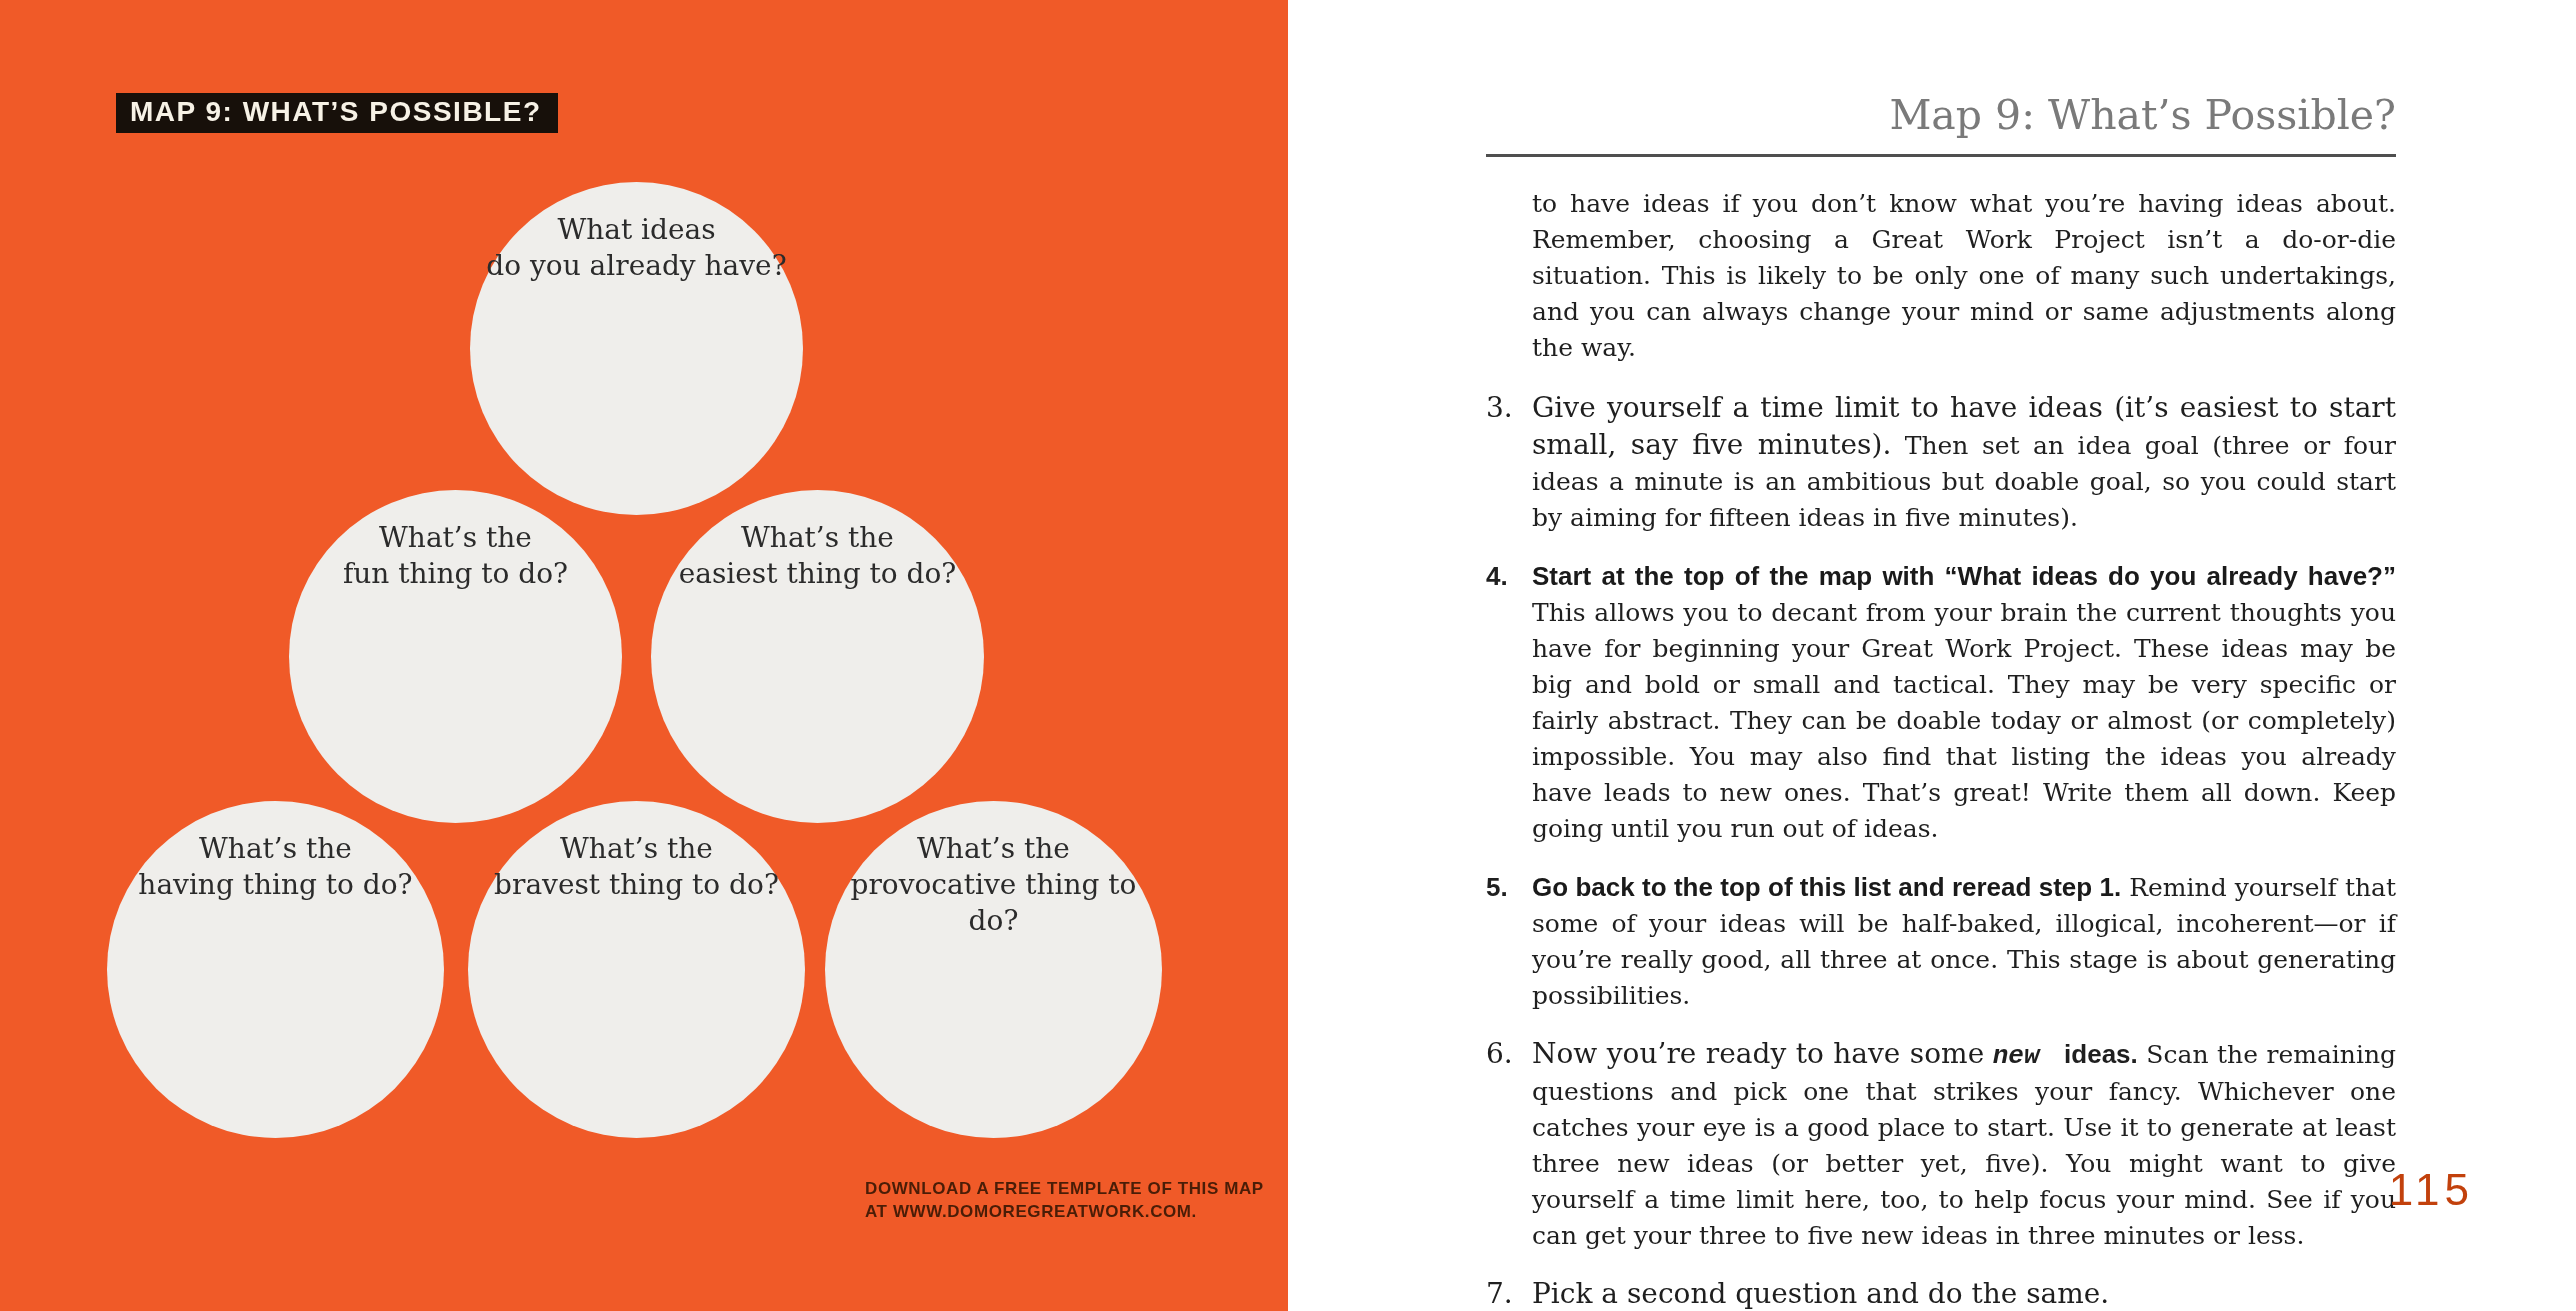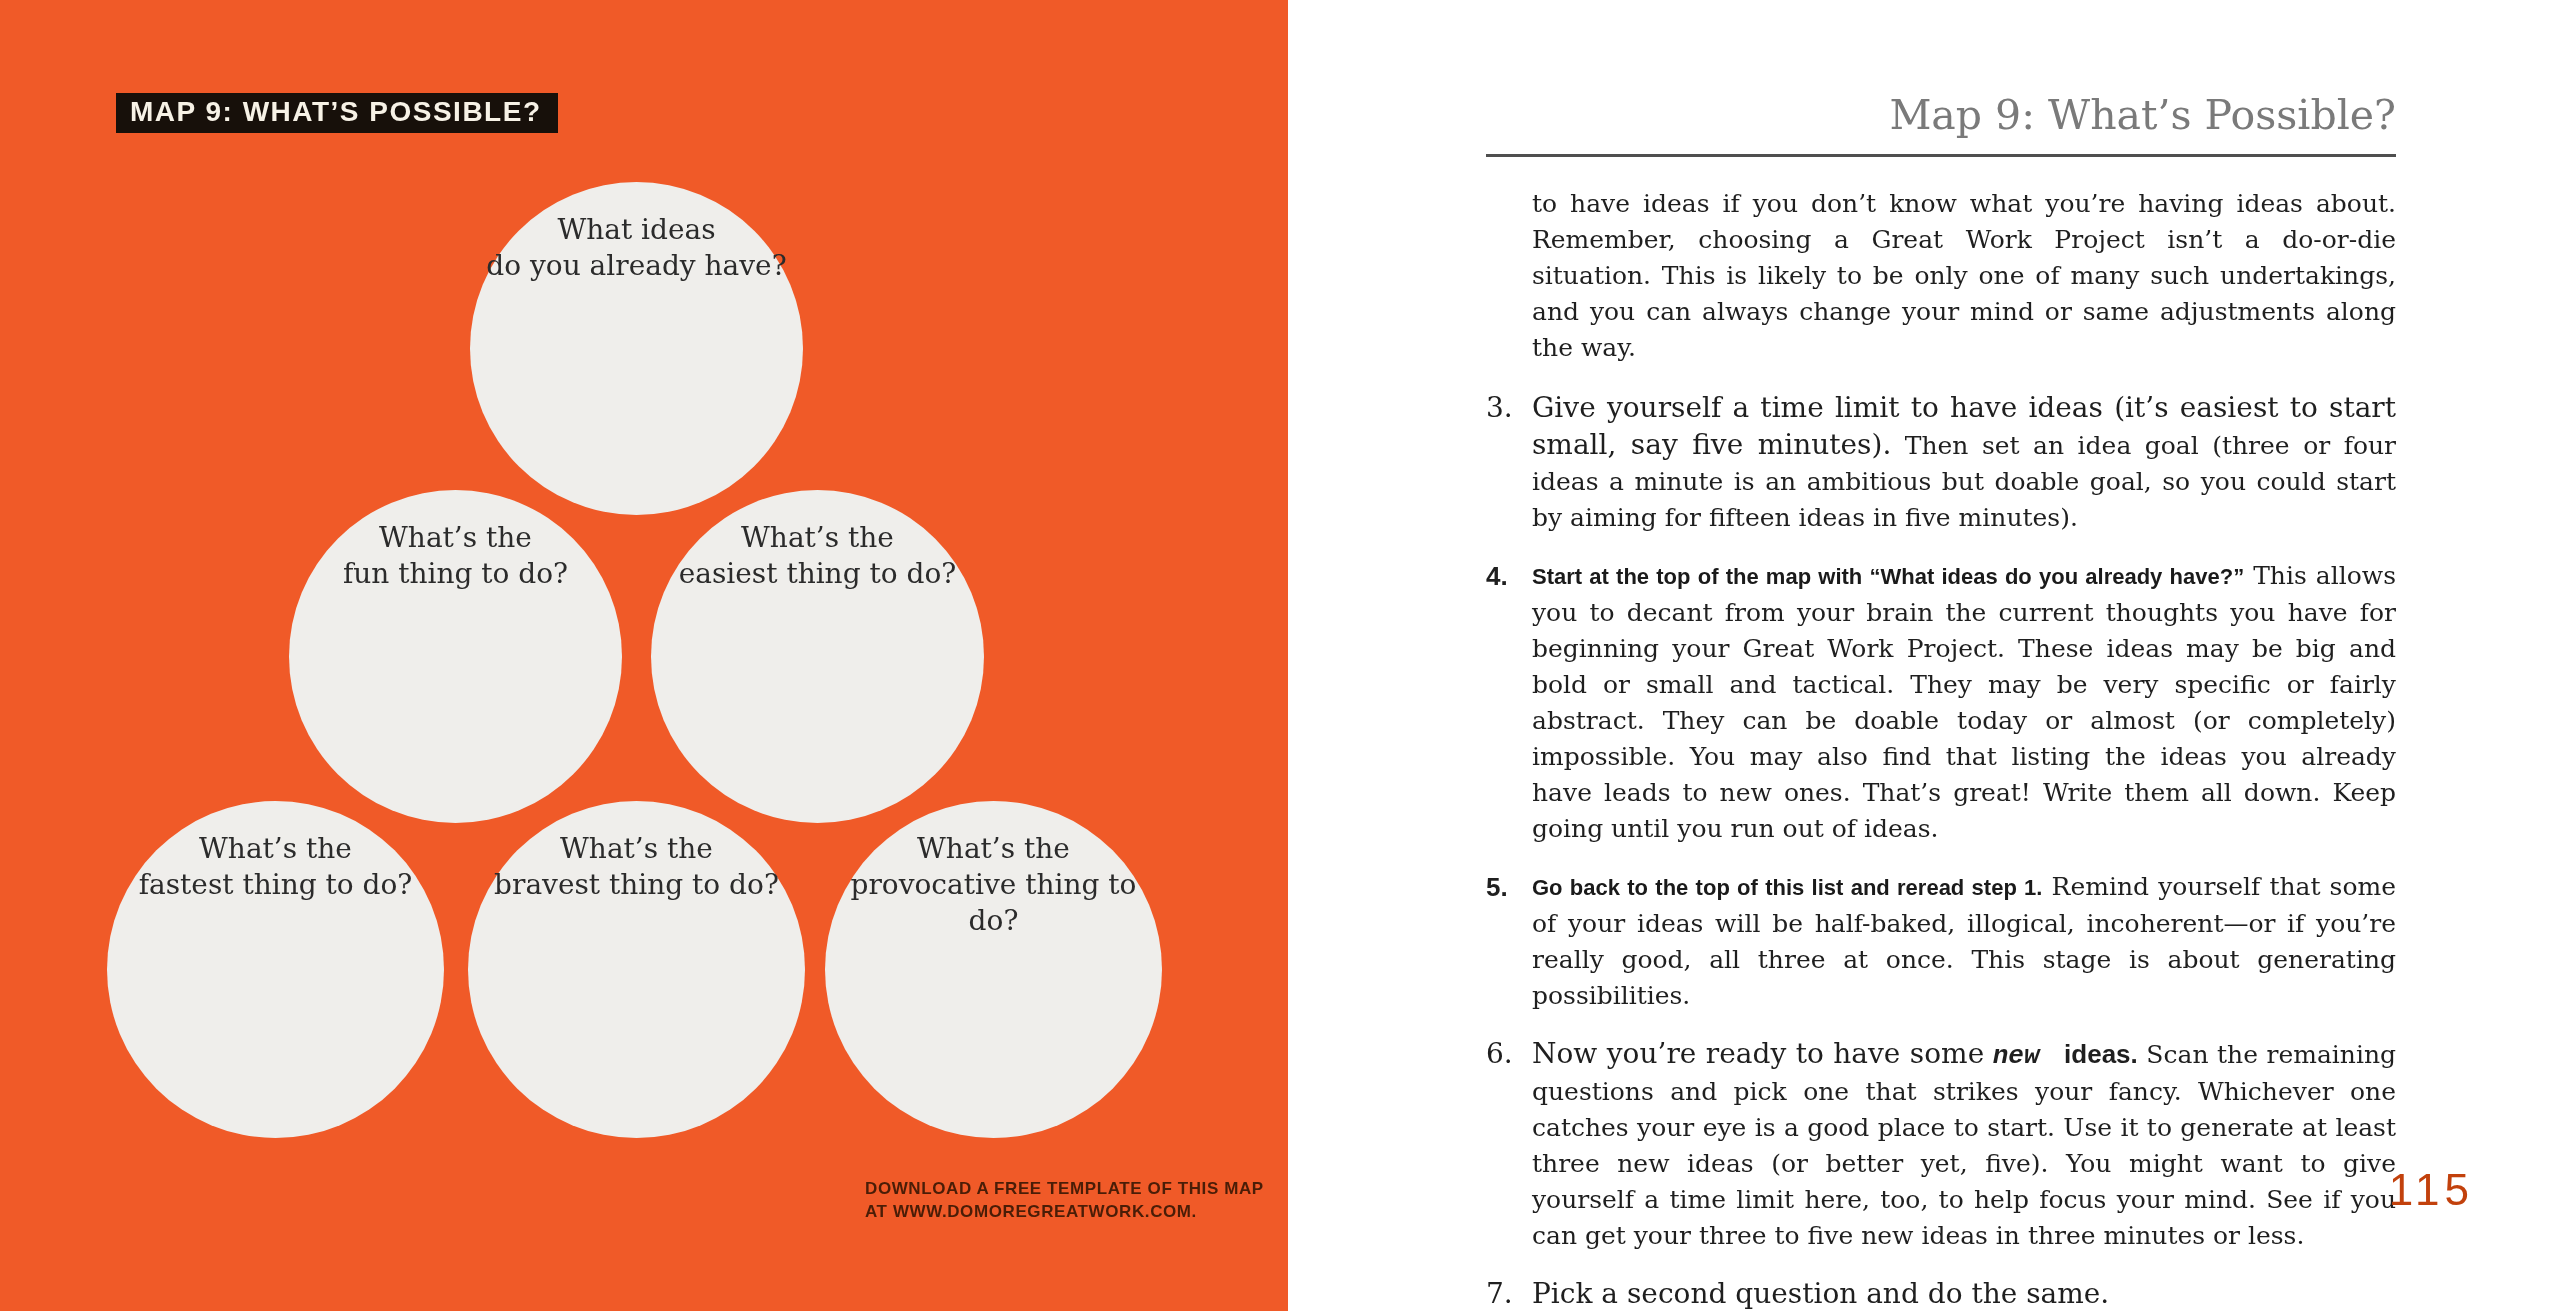--- a/index.html
+++ b/index.html
@@ -57,21 +57,21 @@
   }
   .rp-intro { margin-left: 46px; margin-bottom: 24px; }
   .list-item { display: flex; margin-bottom: 22px; }
   .li-num { width: 38px; flex: none; text-align: left; }
   .li-content { flex: 1; margin-left: 8px; }
   .num-serif { font-size: 28px; }
   .num-sans { font-family: "Liberation Sans", sans-serif; font-weight: bold; font-size: 26px; }
   .lead-serif { font-size: 28px; }
   .lead-sans {
     font-family: "Liberation Sans", sans-serif; font-weight: bold;
-    font-size: 22px; color: #1a1a1a;
+    font-size: 26px; color: #1a1a1a;
   }
   .em-bold-italic {
     font-family: Liberation Mono, monospace; font-weight: bold; font-style: italic;
     font-size: 26px;
   }
   .em-bold {
     font-family: "Liberation Sans", sans-serif; font-weight: bold;
     font-size: 26px;
     margin-left: 16px;
   }
@@ -105,21 +105,21 @@
   <div class="circle c-mid-r">
     <div class="q">
       <div>What’s the</div>
       <div>easiest thing to do?</div>
     </div>
   </div>
 
   <div class="circle c-bot-l">
     <div class="q">
       <div>What’s the</div>
-      <div>fastest thing to do?</div>
+      <div>having thing to do?</div>
     </div>
   </div>
 
   <div class="circle c-bot-m">
     <div class="q">
       <div>What’s the</div>
       <div>bravest thing to do?</div>
     </div>
   </div>
 

